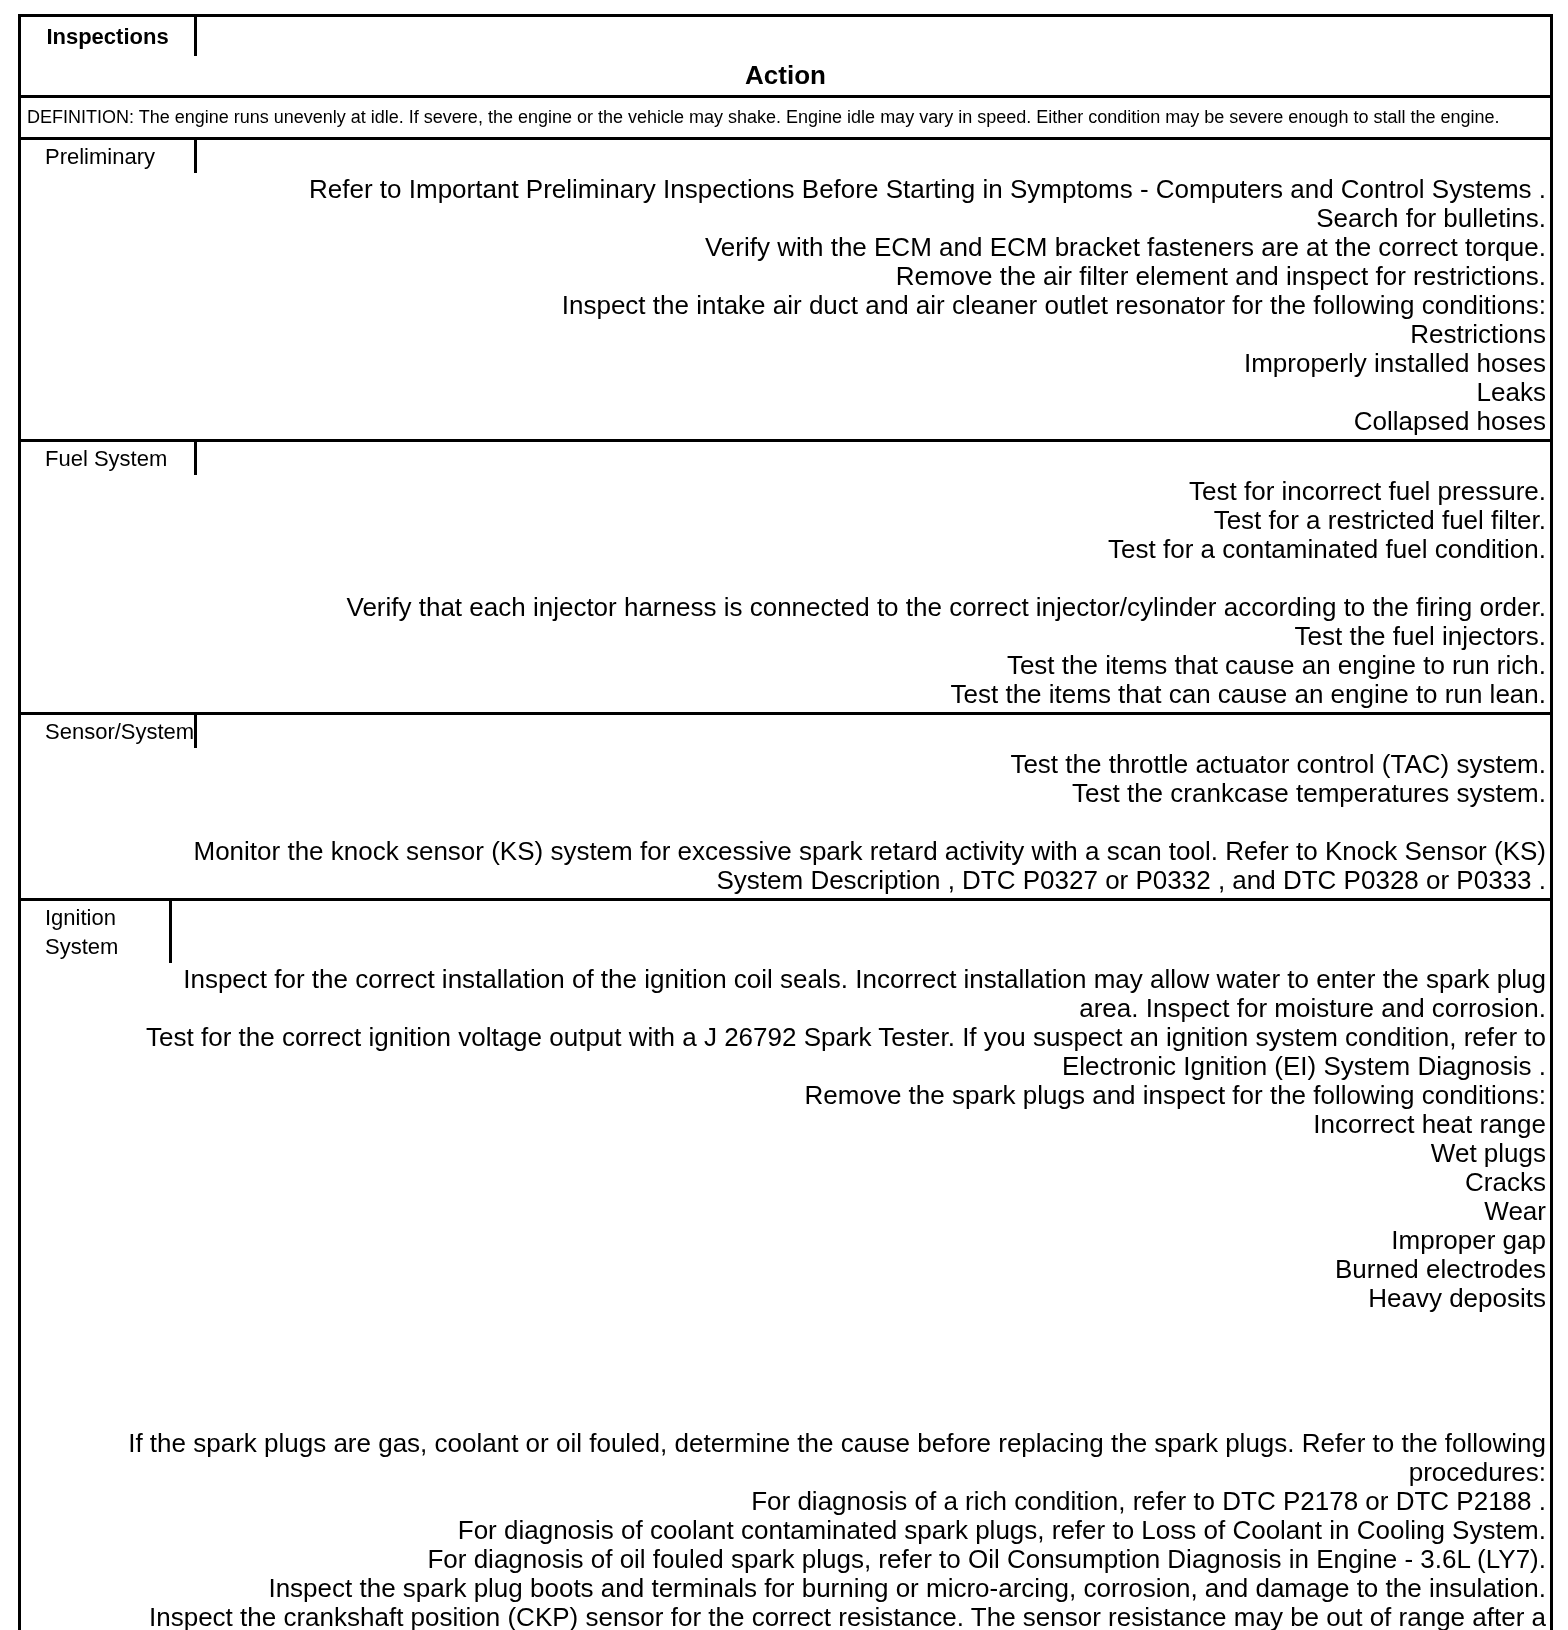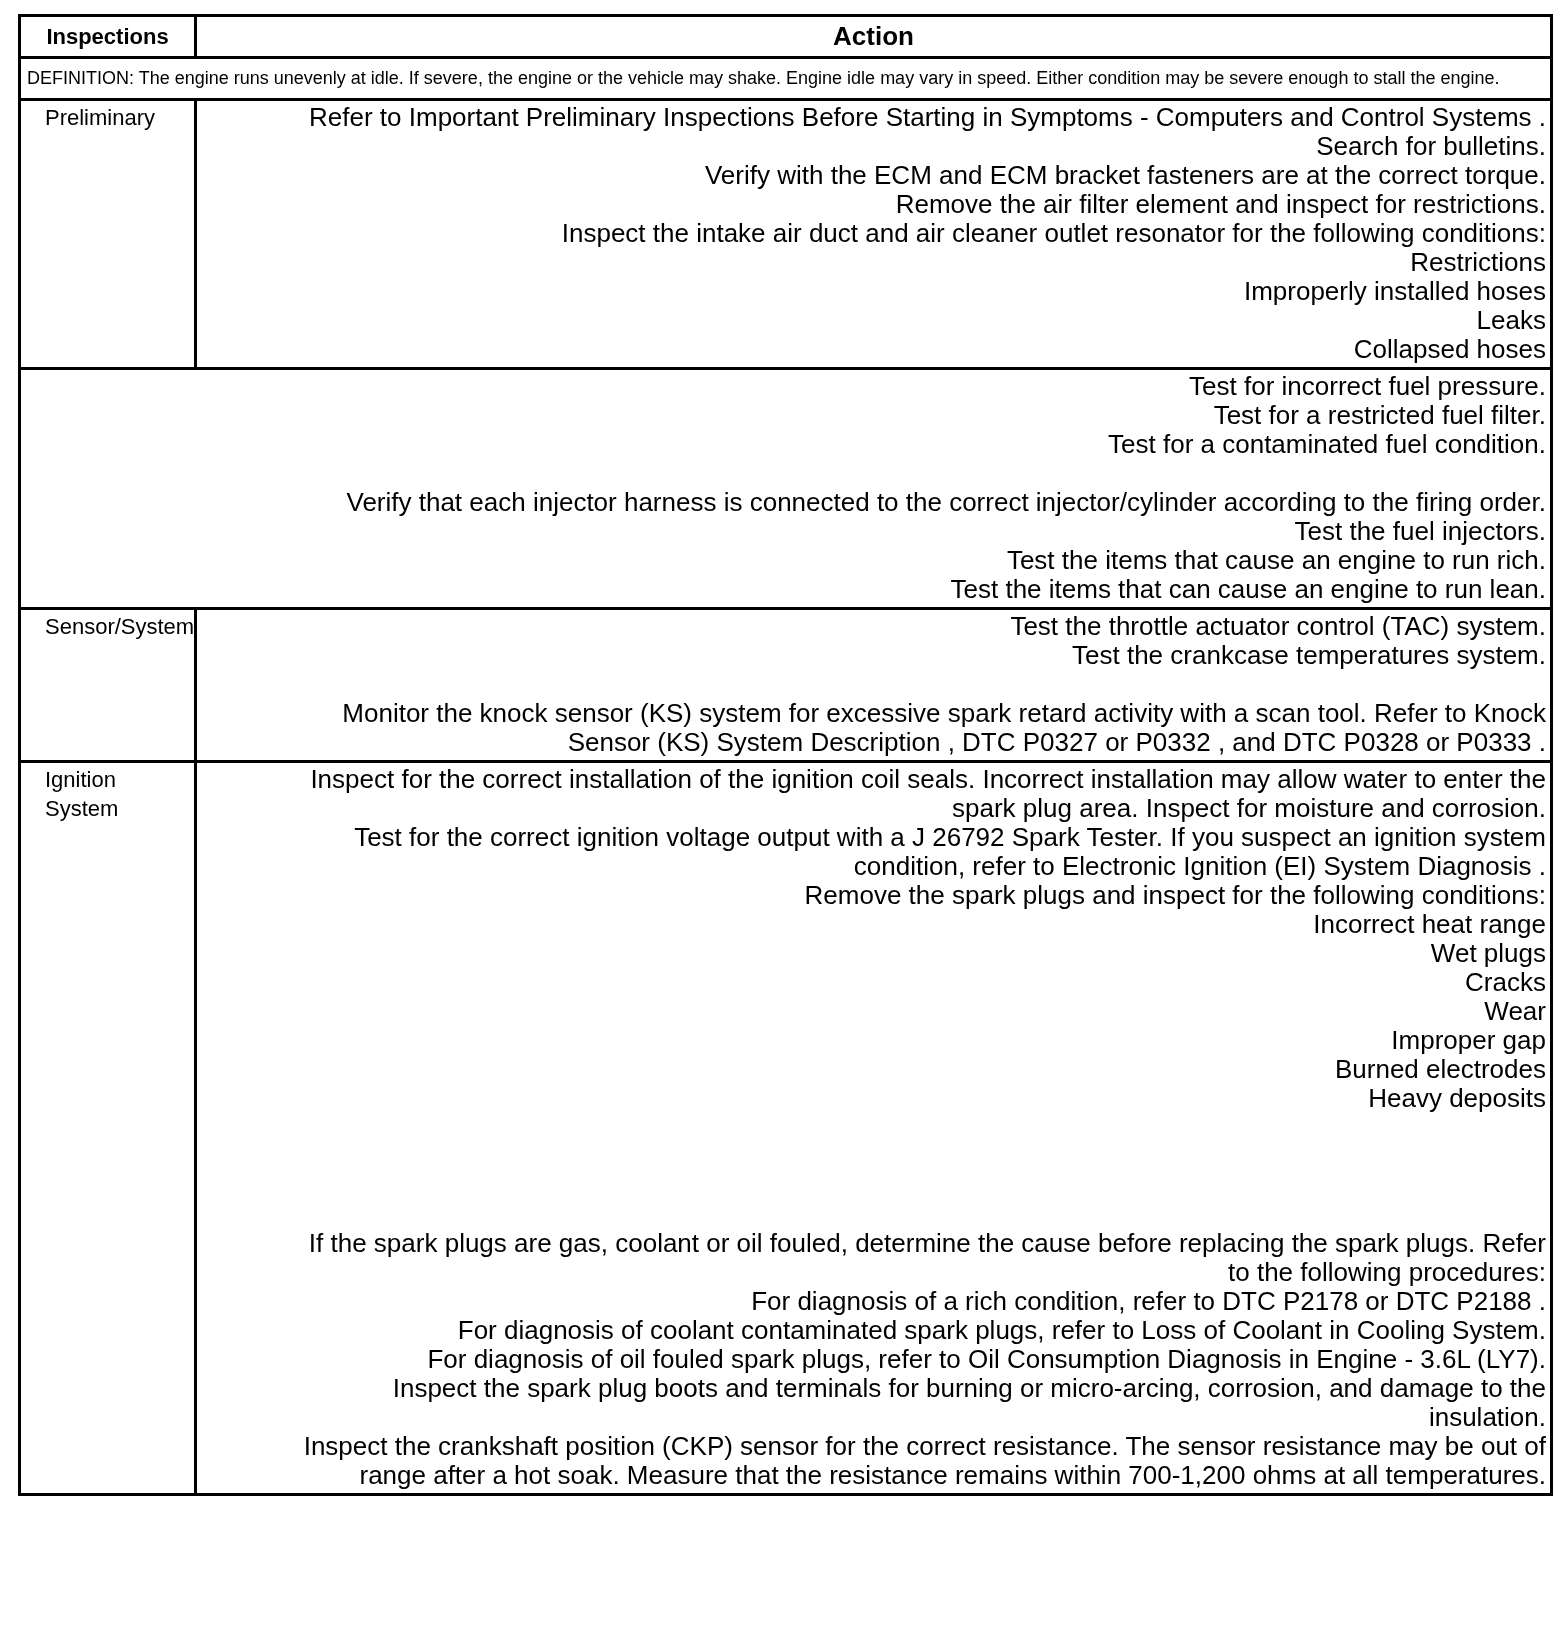--- a/index.html
+++ b/index.html
@@ -1,18 +1,18 @@
 <!DOCTYPE html>
 <html><head>
 <meta charset="utf-8">
 <style>
   html, body { margin: 0; padding: 0; background: #ffffff; }
   body { width: 1568px; height: 1630px; position: relative; font-family: "Liberation Sans", sans-serif; color: #000; }
   .tbl { position: absolute; left: 18px; top: 14px; width: 1535px; border: 3px solid #000; box-sizing: border-box; }
-  .row { display: flex; border-bottom: 3px solid #000; }
+  .row { display: flex; border-bottom: 3px solid #000; flex-direction: column; }
   .row:last-child { border-bottom: none; }
   .c1 { width: 176px; flex: none; border-right: 3px solid #000; box-sizing: border-box; padding: 2px 24px; font-size: 22px; line-height: 29px; }
   .c2 { flex: 1; box-sizing: border-box; font-size: 26px; line-height: 29px; padding: 2px 4px 3px 102px; }
   .hdr .c1, .hdr .c2 { font-weight: bold; text-align: center; padding: 5px 4px; }
   .hdr .c2 { padding-left: 4px; }
   .def { padding: 5px 6px; font-size: 18px; line-height: 29px; }
   .ln { display: block; min-height: 29px; text-align: right; }
   .sub { padding-left: 100px; }
   .blank { height: 29px; }
   .blank4 { height: 116px; }
@@ -38,20 +38,21 @@
       <span class="ln">Remove the air filter element and inspect for restrictions.</span>
       <span class="ln">Inspect the intake air duct and air cleaner outlet resonator for the following conditions:</span>
       <span class="ln sub">Restrictions</span>
       <span class="ln sub">Improperly installed hoses</span>
       <span class="ln sub">Leaks</span>
       <span class="ln sub">Collapsed hoses</span>
     </div>
   </div>
 
   <div class="row">
+    <div class="c1">Fuel System</div>
     <div class="c2">
       <span class="ln">Test for incorrect fuel pressure.</span>
       <span class="ln">Test for a restricted fuel filter.</span>
       <span class="ln">Test for a contaminated fuel condition.</span>
       <div class="blank"></div>
       <span class="ln">Verify that each injector harness is connected to the correct injector/cylinder according to the firing order.</span>
       <span class="ln">Test the fuel injectors.</span>
       <span class="ln">Test the items that cause an engine to run rich.</span>
       <span class="ln">Test the items that can cause an engine to run lean.</span>
     </div>
@@ -61,21 +62,21 @@
     <div class="c1">Sensor/System</div>
     <div class="c2">
       <span class="ln">Test the throttle actuator control (TAC) system.</span>
       <span class="ln">Test the crankcase temperatures system.</span>
       <div class="blank"></div>
       <span class="ln">Monitor the knock sensor (KS) system for excessive spark retard activity with a scan tool. Refer to Knock Sensor (KS) System Description , DTC P0327 or P0332 , and DTC P0328 or P0333 .</span>
     </div>
   </div>
 
   <div class="row">
-    <div class="c1" style="width:176px; padding-right:80px;">Ignition System</div>
+    <div class="c1" style="width:151px; padding-right:80px;">Ignition System</div>
     <div class="c2">
       <span class="ln">Inspect for the correct installation of the ignition coil seals. Incorrect installation may allow water to enter the spark plug area. Inspect for moisture and corrosion.</span>
       <span class="ln">Test for the correct ignition voltage output with a J 26792 Spark Tester. If you suspect an ignition system condition, refer to Electronic Ignition (EI) System Diagnosis .</span>
       <span class="ln">Remove the spark plugs and inspect for the following conditions:</span>
       <span class="ln sub">Incorrect heat range</span>
       <span class="ln sub">Wet plugs</span>
       <span class="ln sub">Cracks</span>
       <span class="ln sub">Wear</span>
       <span class="ln sub">Improper gap</span>
       <span class="ln sub">Burned electrodes</span>

